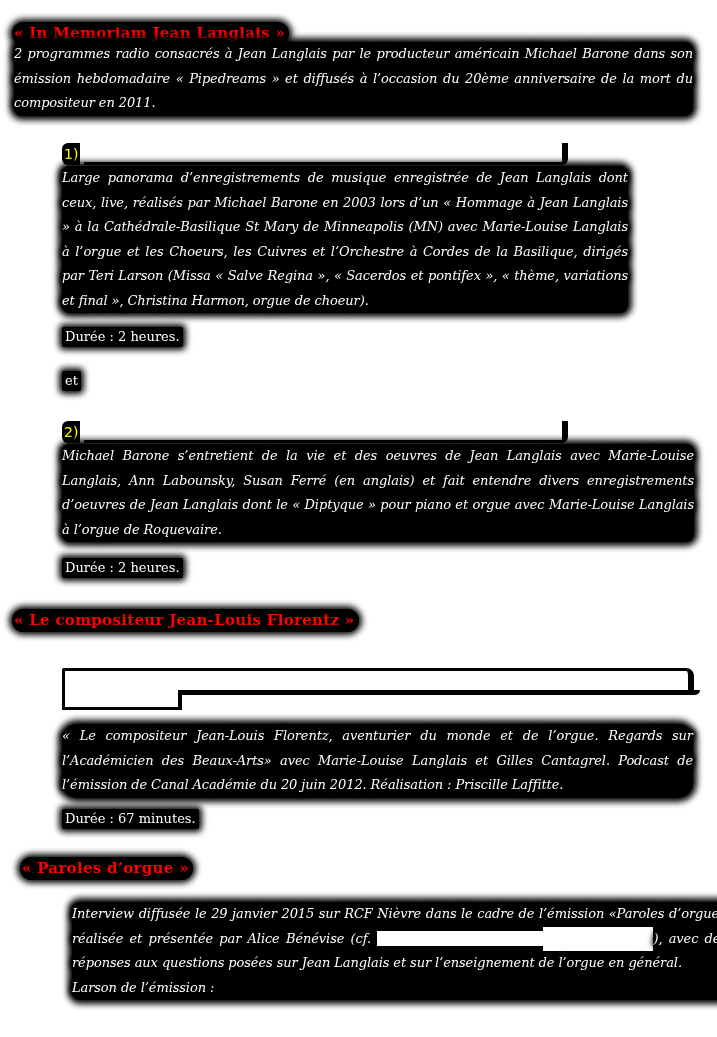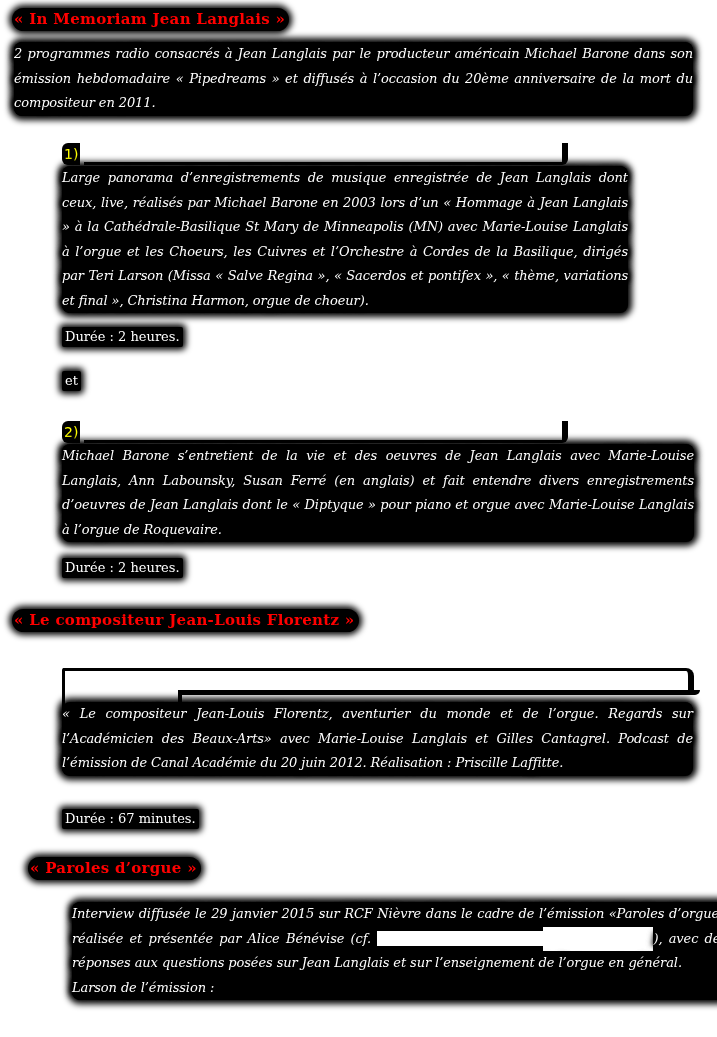--- a/index.html
+++ b/index.html
@@ -46,21 +46,21 @@
   .florentz-link .l1b { position: absolute; left: 120px; top: 22px; width: 518px; height: 5px;
                         background: #000; border-radius: 0 0 8px 0; }
   .florentz-link .l2 { position: absolute; left: 0; top: 22px; width: 120px; height: 20px;
                        background: #fff; border: 3px solid #000; border-top: none; border-right-width: 4px;
                        box-sizing: border-box; }
   .wb { background: #fff; color: #fff; }
 </style>
 </head>
 <body>
 
-<div class="heading" style="left:12px; top:8px;">« In Memoriam Jean Langlais »</div>
+<div class="heading" style="left:12px; top:22px;">« In Memoriam Jean Langlais »</div>
 
 <div class="block blk-bg body-text glow" style="left:14px; top:42px; width:679px;">
   <span>2 programmes radio consacrés à Jean Langlais par le producteur américain Michael Barone dans son émission hebdomadaire « Pipedreams » et diffusés à l’occasion du 20ème anniversaire de la mort du compositeur en 2011.</span>
 </div>
 
 <div class="link-row" style="left:62px; top:143px; width:505px;">
   <span class="num">1)</span>
   <span class="white-bar" style="left:22px; width:478px;"></span>
 </div>
 
@@ -90,27 +90,27 @@
 </div>
 
 <div class="heading" style="left:12px; top:609px;">« Le compositeur Jean-Louis Florentz »</div>
 
 <div class="florentz-link" style="left:62px; top:668px; width:640px; height:44px;">
   <div class="l1"></div>
   <div class="l1b"></div>
   <div class="l2"></div>
 </div>
 
-<div class="block blk-bg body-text glow" style="left:62px; top:702px; width:631px;">
+<div class="block blk-bg body-text glow" style="left:62px; top:724px; width:631px;border-radius:15px;">
   <span>« Le compositeur Jean-Louis Florentz, aventurier du monde et de l’orgue. Regards sur l’Académicien des Beaux-Arts» avec Marie-Louise Langlais et Gilles Cantagrel. Podcast de l’émission de Canal Académie du 20 juin 2012. Réalisation : Priscille Laffitte.</span>
 </div>
 
 <div class="block" style="left:62px; top:808px;">
   <span class="short">Durée : 67 minutes.</span>
 </div>
 
-<div class="heading" style="left:28px; top:857px;text-align:center;">« Paroles d’orgue »</div>
+<div class="heading" style="left:20px; top:857px;text-align:center;">« Paroles d’orgue »</div>
 
 <div class="block blk-bg body-text glow" style="left:72px; top:902px; width:655px;">
   <span>Interview diffusée le 29 janvier 2015 sur RCF Nièvre dans le cadre de l’émission «Paroles d’orgue» réalisée et présentée par Alice Bénévise (cf.</span>
   <span class="wb" style="display:inline; padding-right:160px;">&nbsp;</span><span class="wb" style="display:inline-block; width:110px;">&nbsp;</span><span>), avec des réponses aux questions posées sur Jean Langlais et sur l’enseignement de l’orgue en général.</span><br>
   <span>Larson de l’émission :</span>
 </div>
 
 </body></html>

